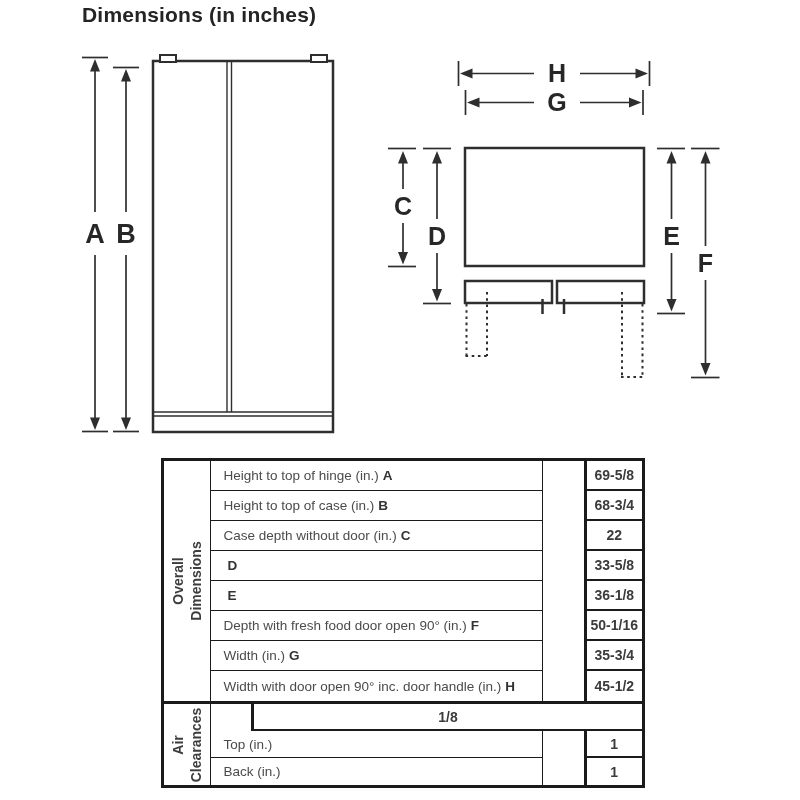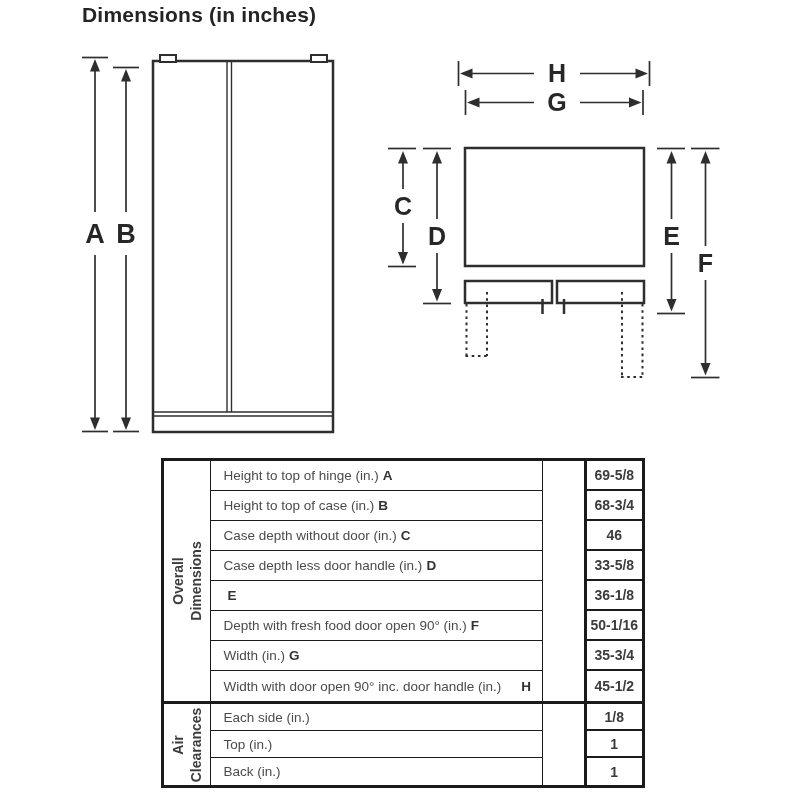--- a/index.html
+++ b/index.html
@@ -37,21 +37,21 @@
   .section-air .trow{height:27px;}
   .desc{flex:0 0 332.5px;box-sizing:border-box;display:flex;align-items:center;
         padding-left:13px;font-size:13.5px;color:#4b4b4b;
         border-right:1.5px solid #1b1b1b;border-bottom:1.5px solid #1b1b1b;
         white-space:nowrap;overflow:hidden;}
   .desc b{color:#333;margin-left:4px;}
   .gapcol{flex:0 0 4.5px;}
   .val{flex:1;box-sizing:border-box;display:flex;align-items:center;justify-content:center;
        font-size:14px;font-weight:bold;color:#3b3b3b;
        border-left:3px solid #1b1b1b;border-bottom:2.5px solid #1b1b1b;margin-left:36px;}
-  .trow:last-child .desc,.trow:last-child .val{border-bottom:none;gap:16px;}
+  .trow:last-child .desc,.trow:last-child .val{border-bottom:none;}
 </style>
 </head>
 <body>
 
 <div id="page">
 
   <div class="page-title">Dimensions (in inches)</div>
 
   <svg id="diagram" width="800" height="460" viewBox="0 0 800 460">
 
@@ -191,25 +191,24 @@
             </div>
           <div class="gapcol"></div>
           <div class="val">68-3/4</div>
         </div>
         <div class="trow">
           <div class="desc">
               <span>Case depth without door (in.)</span>
               <b>C</b>
             </div>
           <div class="gapcol"></div>
-          <div class="val">46</div>
-        </div>
-        <div class="trow">
-          <div class="desc">
-              <span>Case depth less door handle (in.)</span>
+          <div class="val">22</div>
+        </div>
+        <div class="trow">
+          <div class="desc">
               <b>D</b>
             </div>
           <div class="gapcol"></div>
           <div class="val">33-5/8</div>
         </div>
         <div class="trow">
           <div class="desc">
               <b>E</b>
             </div>
           <div class="gapcol"></div>
@@ -242,24 +241,20 @@
       </div>
     </div>
 
     <div class="section section-air">
       <div class="cat">
         <div class="catlabel">Air
 Clearances</div>
       </div>
       <div class="rows">
         <div class="trow">
-          <div class="desc">
-              <span>Each side (in.)</span>
-              <b></b>
-            </div>
           <div class="gapcol"></div>
           <div class="val">1/8</div>
         </div>
         <div class="trow">
           <div class="desc">
               <span>Top (in.)</span>
               <b></b>
             </div>
           <div class="gapcol"></div>
           <div class="val">1</div>

